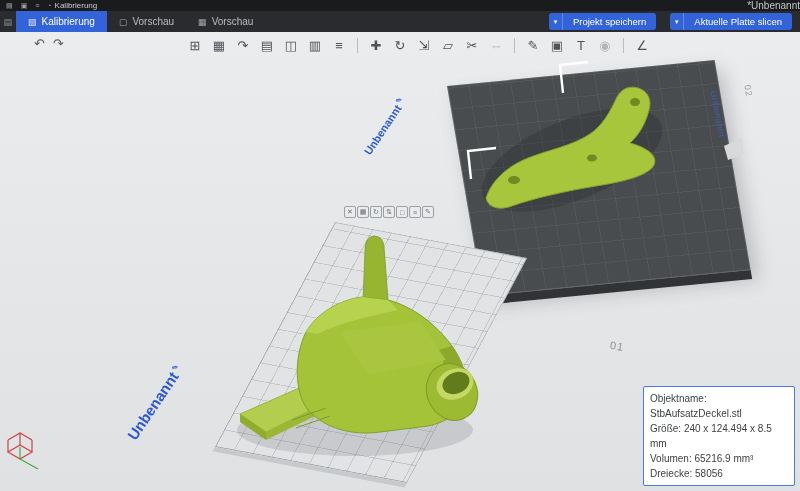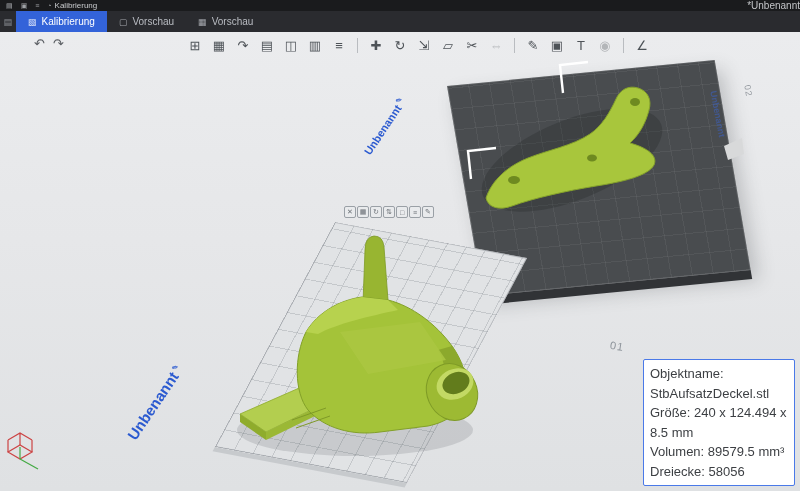--- a/index.html
+++ b/index.html
@@ -73,21 +73,21 @@
   .side-label { position:absolute; left:718px; top:58px; z-index:3; transform:rotate(79deg); transform-origin:0 0;
     font-size:9px; font-weight:bold; color:rgba(58,98,200,.55); white-space:nowrap; }
   .num-front { position:absolute; left:610px; top:308px; z-index:3; transform:rotate(9deg);
     font-size:11px; color:#8E949B; letter-spacing:1px; }
   .num-side { position:absolute; left:752px; top:52px; z-index:3; transform:rotate(79deg); transform-origin:0 0;
     font-size:9px; color:#989DA3; letter-spacing:1px; }
 
   
   .info-panel { position:absolute; right:5px; bottom:5px; z-index:4; width:152px;
     background:#FFFFFF; border:1px solid #4A79E8; border-radius:2px; padding:4px 6px;
-    font-size:13px; color:#3C3F43; line-height:1.5; }
+    font-size:10px; color:#3C3F43; line-height:1.5; }
 </style>
 </head>
 <body>
 
 <div class="app">
 
   <div class="titlebar">
     <div class="tb-left">
       <span class="tb-icon">▤</span>
       <span class="tb-icon">▣</span>
@@ -106,20 +106,26 @@
       <span class="tab-ic">▧</span>
       <span>Kalibrierung</span>
     </div>
     <div class="tab">
       <span class="tab-ic">▢</span>
       <span>Vorschau</span>
     </div>
     <div class="tab">
       <span class="tab-ic">▦</span>
       <span>Vorschau</span>
+    </div>
+    <div class="tb-actions">
+      <span class="btn-seg chev">▾</span>
+      <span class="btn-seg label">Projekt speichern</span>
+      <span class="btn-seg chev">▾</span>
+      <span class="btn-seg label">Aktuelle Platte slicen</span>
     </div>
   </div>
 
   <div class="viewport">
 
     <div class="plate-dark">
       <div class="front-edge-dark"></div>
     </div>
 
     <div class="plate-light">
@@ -222,18 +228,18 @@
     <div class="plate-name-light">
       <span>Unbenannt</span><span class="edit">✎</span>
     </div>
     <div class="side-label">Unbenannt</div>
     <div class="num-front">01</div>
     <div class="num-side">02</div>
 
     <div class="info-panel">
       <div>Objektname: StbAufsatzDeckel.stl</div>
       <div>Größe: 240 x 124.494 x 8.5 mm</div>
-      <div>Volumen: 89579.5 mm³</div>
+      <div>Volumen: 65216.9 mm³</div>
       <div>Dreiecke: 58056</div>
     </div>
 
   </div>
 </div>
 
 </body></html>

